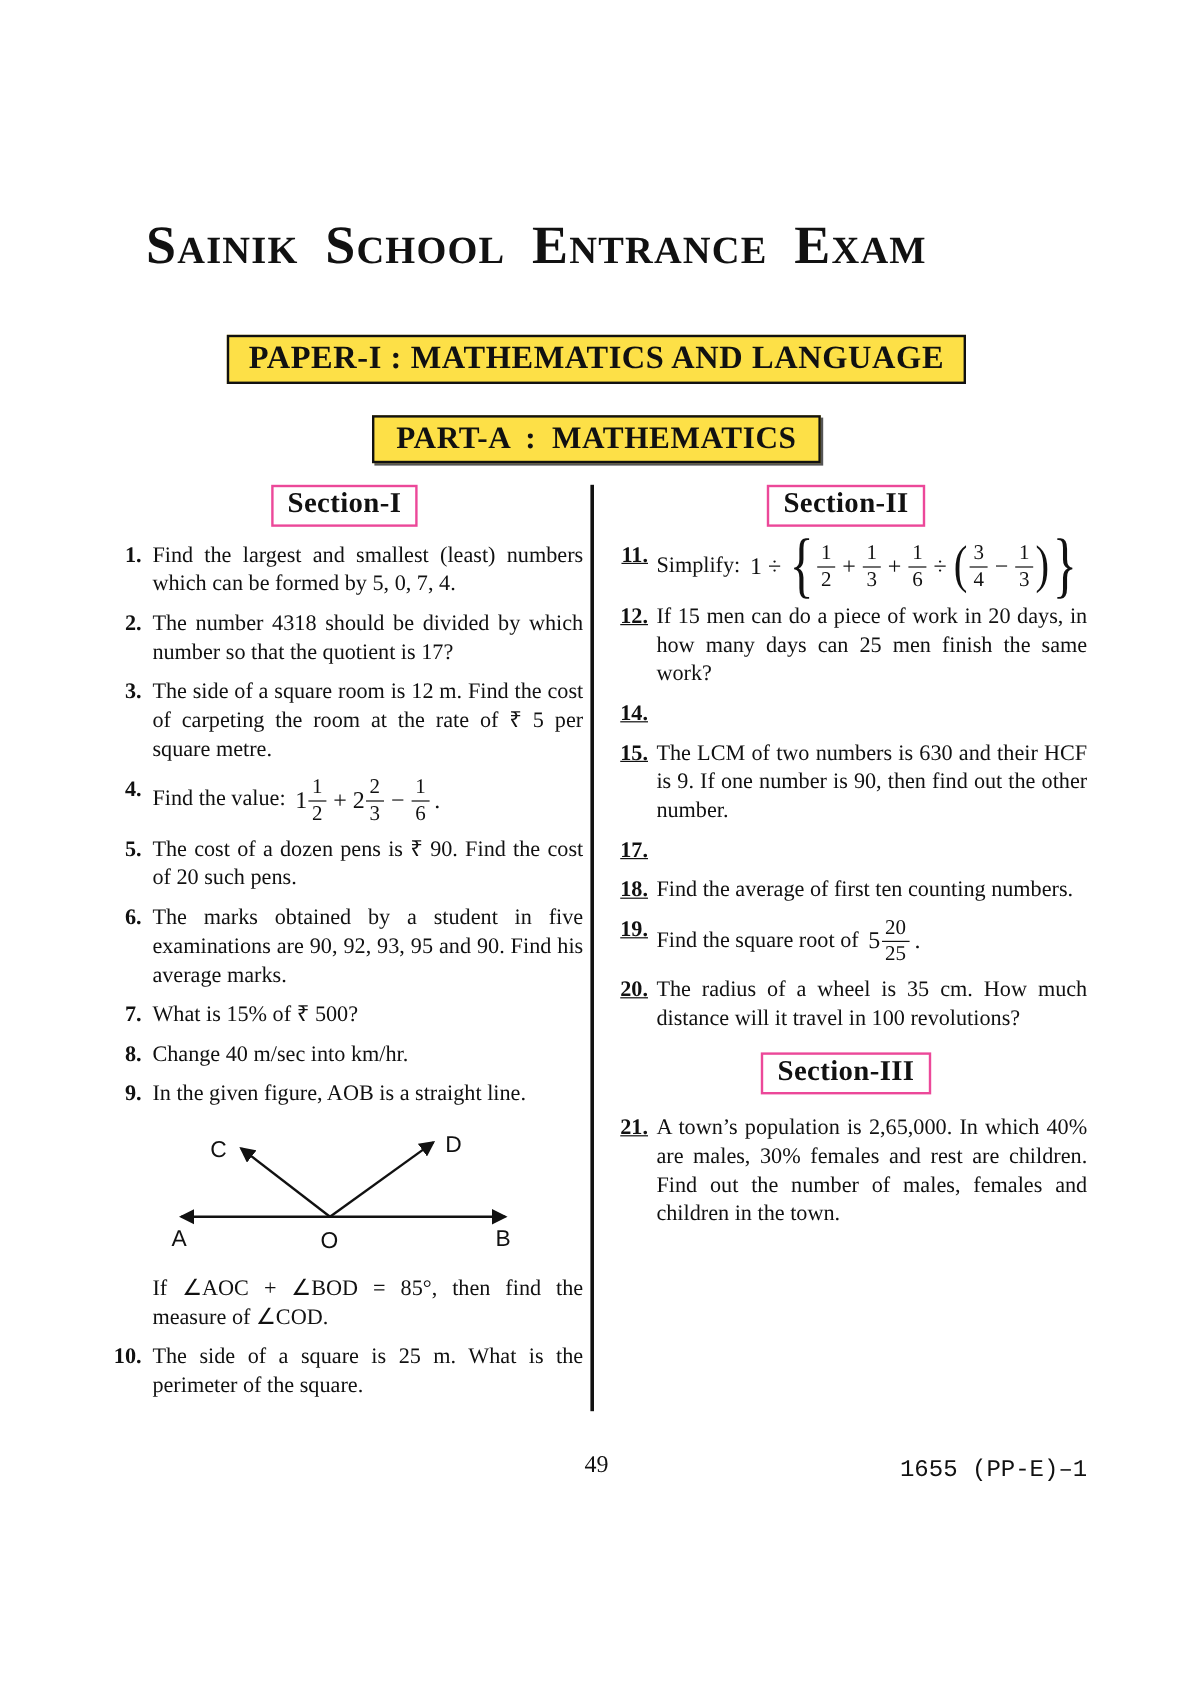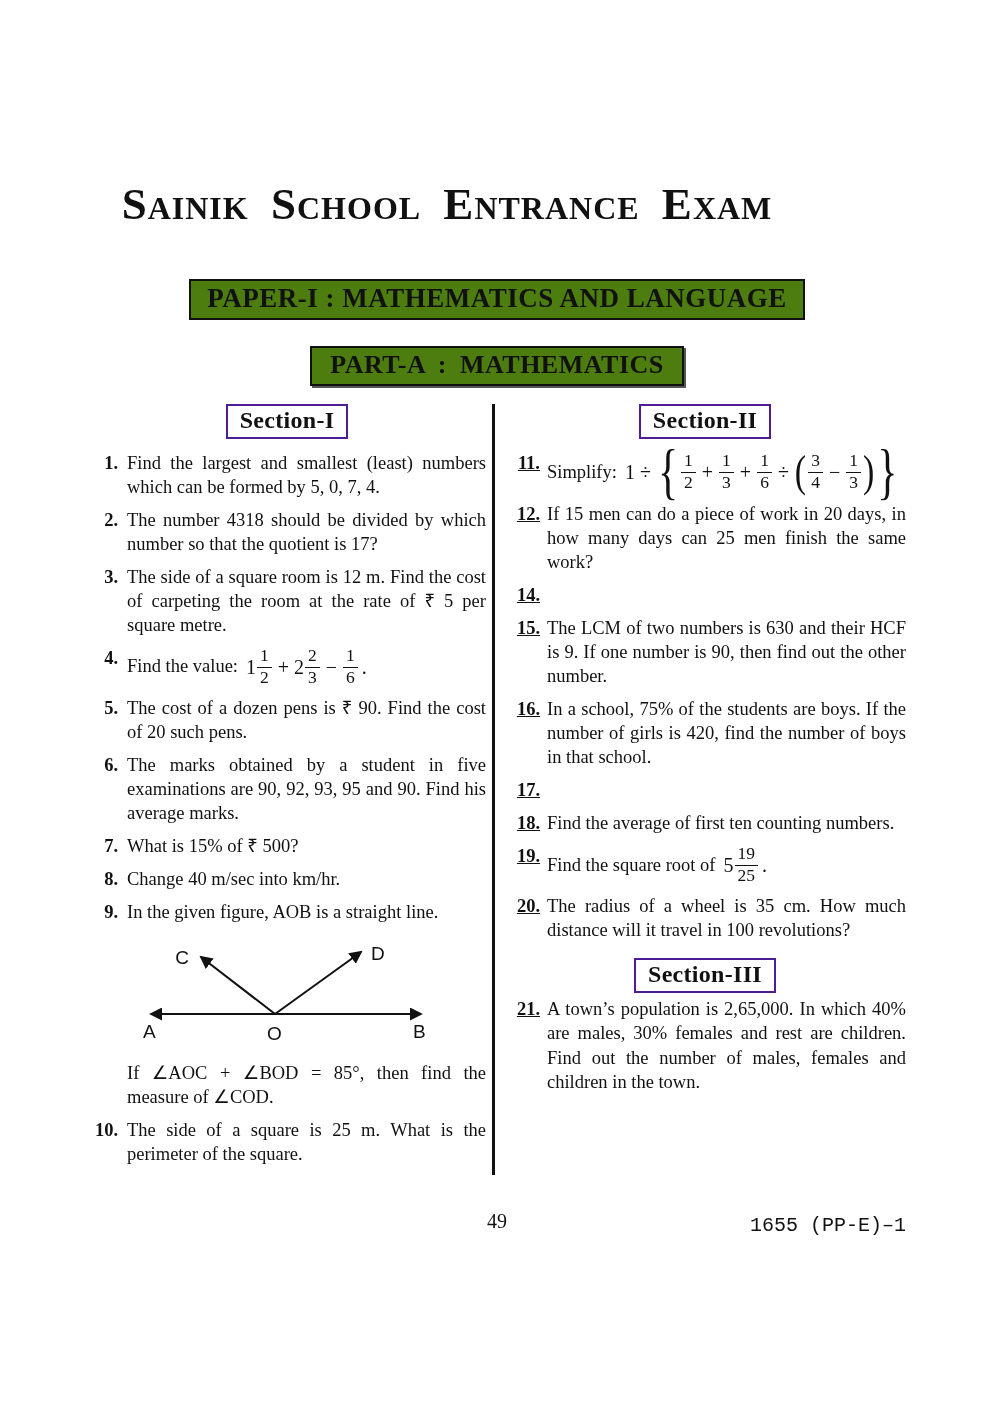--- a/index.html
+++ b/index.html
@@ -11,39 +11,39 @@
 
   
   .title {
     margin:180px 0 0 0; text-align:center;
     font-size:45px; font-weight:bold; font-variant:small-caps;
     letter-spacing:1px; word-spacing:10px; line-height:1.08;
     transform:translateX(-50px);
   }
   .hbox-row { text-align:center; }
   .hbox {
-    display:inline-block; border:2px solid #111; background:#4d7c0f;
+    display:inline-block; border:2px solid #111; background:#fde047;
     font-weight:bold; letter-spacing:0.5px;
   }
   .hbox-paper { margin-top:50px; font-size:27px; padding:2px 16px 4px; }
   .hbox-part  { margin-top:26px; font-size:26px; padding:2px 18px 4px;
                 box-shadow:2px 2px 0 #555; word-spacing:6px; }
 
   
   .columns { display:flex; margin-top:18px; align-items:stretch; }
   .col-left  { width:404px; padding-right:6px; box-sizing:border-box; }
   .divider   { width:3px; background:#111; flex:none; }
   .col-right { flex:1; padding-left:9px; box-sizing:border-box; }
 
   .section-row { text-align:center; margin:0 0 12px 0; }
   .section-box {
-    display:inline-block; border:2px solid #4c1d95; font-weight:bold;
+    display:inline-block; border:2px solid #ec4899; font-weight:bold;
     font-size:24px; padding:1px 12px 3px; letter-spacing:0.3px;
   }
-  .col-right .section-row.mid { margin:16px 0 4px 0; }
+  .col-right .section-row.mid { margin:16px 0 16px 0; }
 
   
   .q { display:flex; margin-bottom:9px; font-size:18.5px; line-height:1.3; }
   .qno { flex:none; width:30px; text-align:right; font-weight:bold; margin-right:9px; }
   .col-right .qno { width:36px; margin-right:7px;text-decoration:underline; }
   .qtext { flex:1; text-align:justify; }
   .qtext .prefix { margin-right:8px; }
 
   
   .mathline { display:flex; align-items:center; flex-wrap:nowrap; }
@@ -255,43 +255,39 @@
 
         <div class="q">
           <div class="qno">14.</div>
         </div>
 
         <div class="q">
           <div class="qno">15.</div>
           <div class="qtext">The LCM of two numbers is 630 and their HCF is 9. If one number is 90, then find out the other number.</div>
         </div>
 
-        <div class="q">
-          <div class="qno">16.</div>
-          <div class="qtext">In a school, 75% of the students are boys. If the number of girls is 420, find the number of boys in that school.</div>
-        </div>
 
         <div class="q">
           <div class="qno">17.</div>
         </div>
 
         <div class="q">
           <div class="qno">18.</div>
           <div class="qtext">Find the average of first ten counting numbers.</div>
         </div>
 
         <div class="q">
           <div class="qno">19.</div>
           <div class="qtext">
             <span class="mathline">
               <span class="prefix">Find the square root of</span>
               <span class="mexpr">
                 <span class="mw">5</span>
                   <span class="frac">
-                    <span class="fn">19</span>
+                    <span class="fn">20</span>
                     <span class="fd">25</span>
                   </span>
                 <span class="mend">.</span>
               </span>
             </span>
           </div>
         </div>
 
         <div class="q">
           <div class="qno">20.</div>

